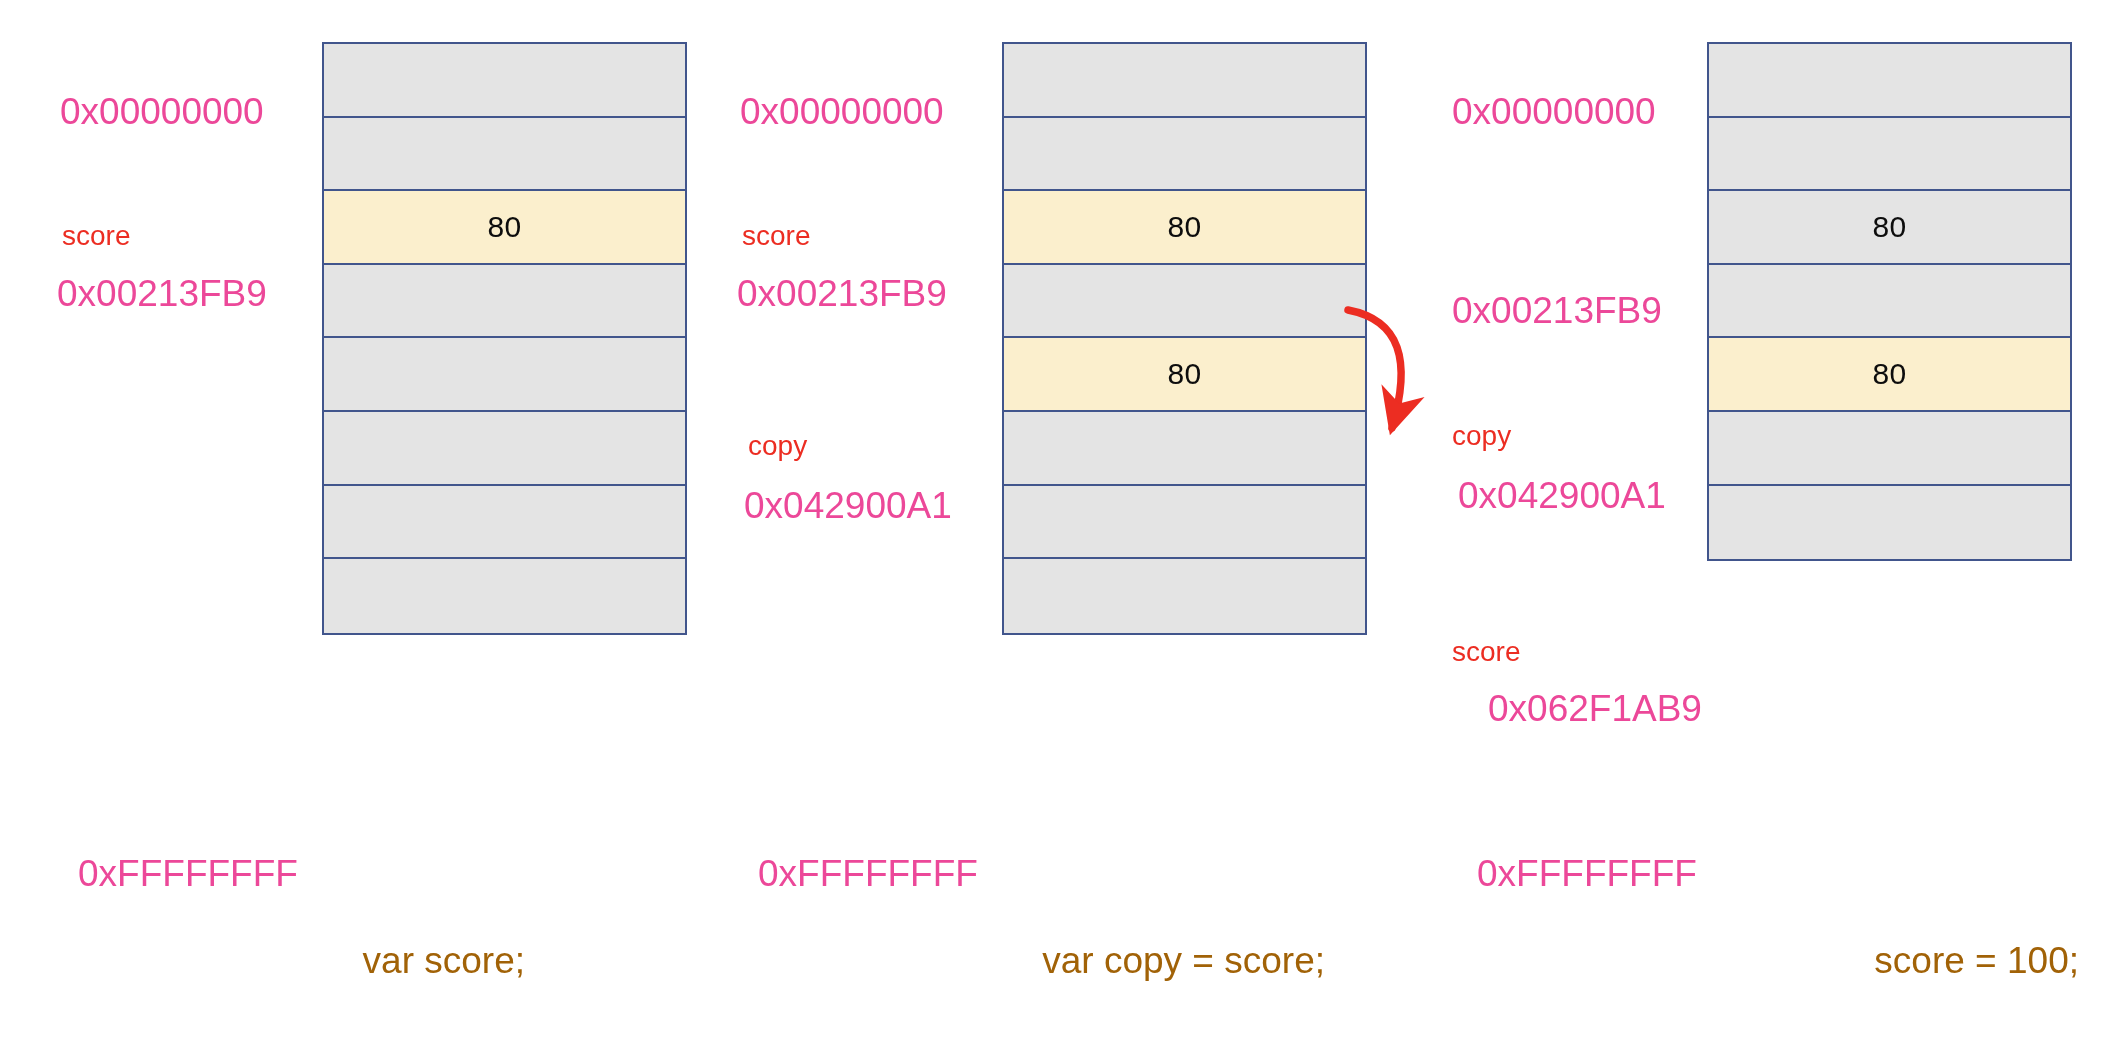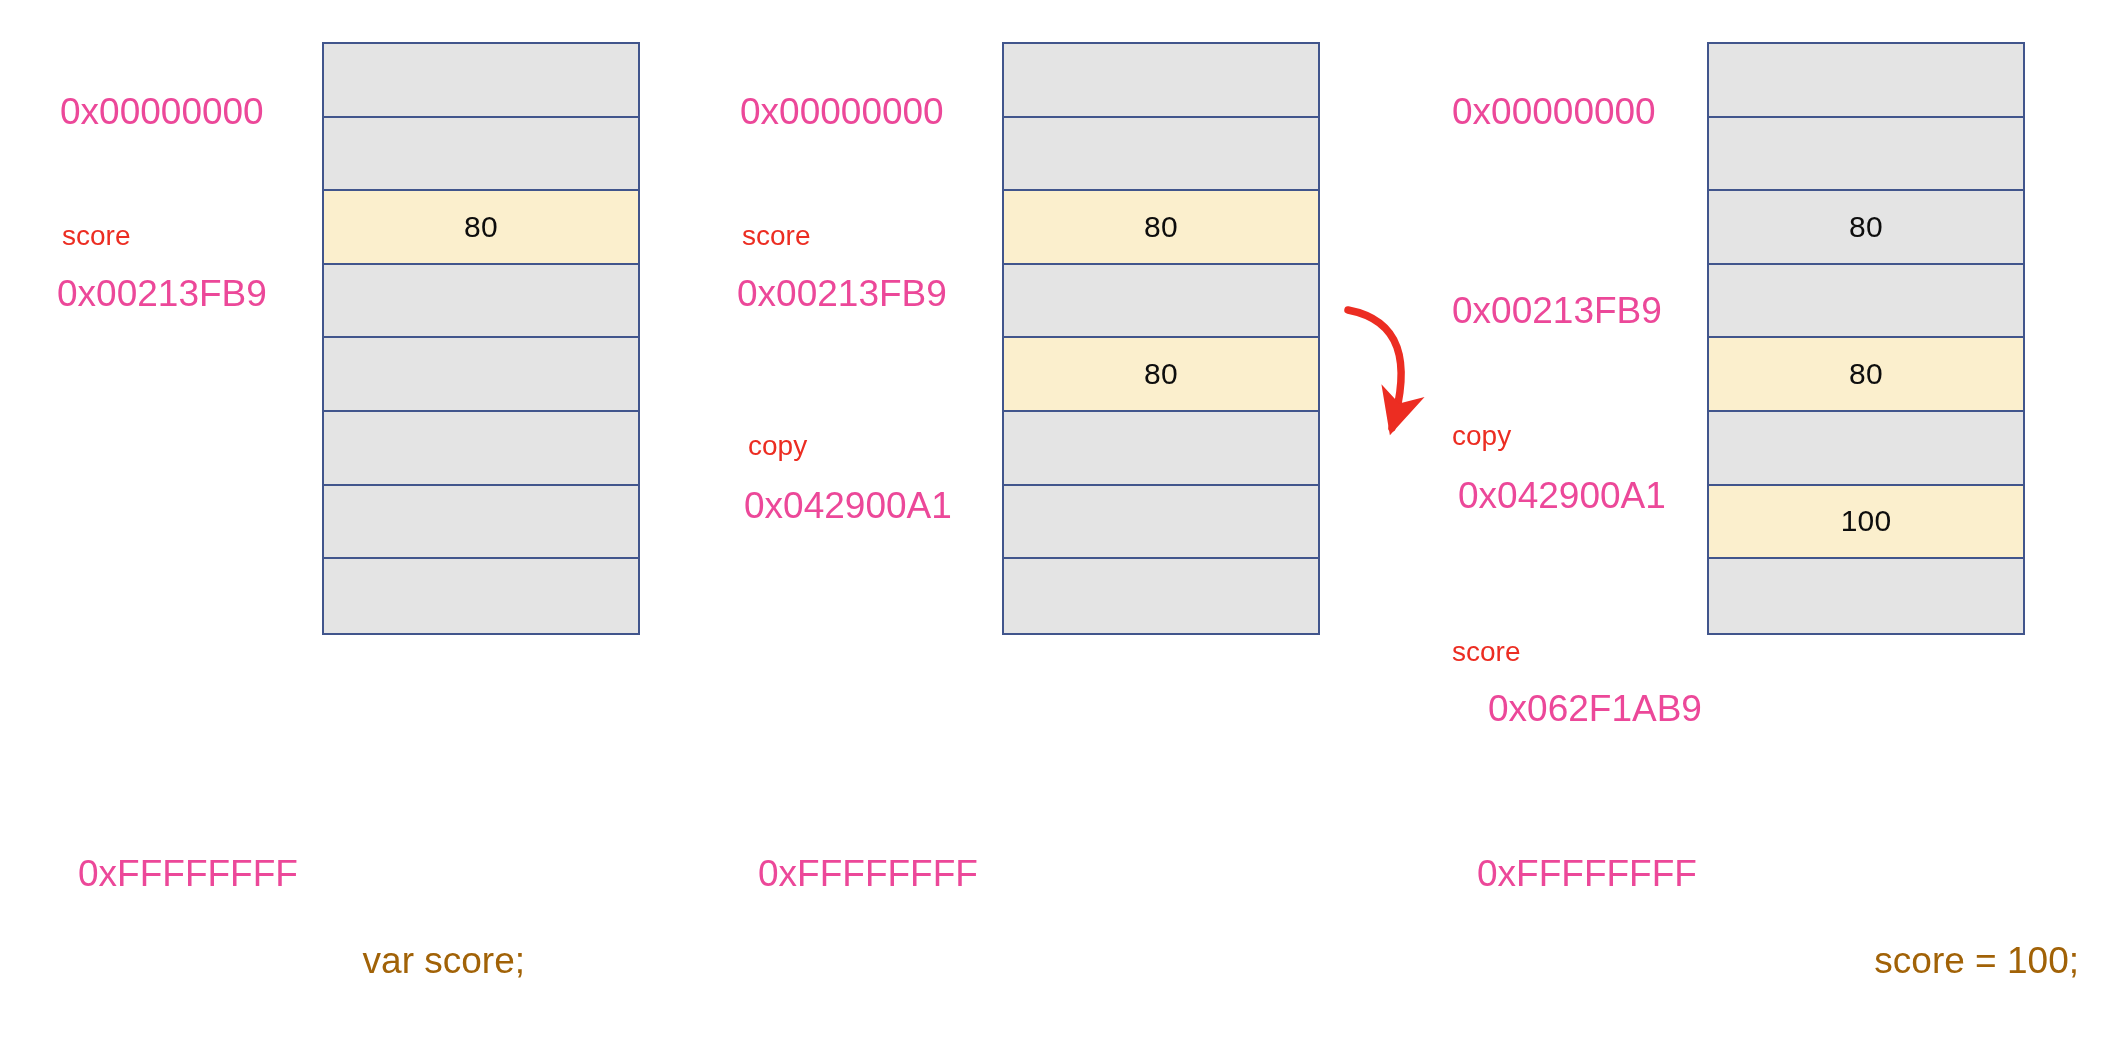--- a/index.html
+++ b/index.html
@@ -17,21 +17,21 @@
   .stage {
     position: absolute;
     left: 0; top: 0;
     width: 2108px;
     height: 1046px;
   }
 
   
   .memcol {
     position: absolute;
-    width: 318px;
+    width: 365px;
     border: 2px solid #41558c;
     box-sizing: border-box;
     background: #e4e4e4;
   }
   .memrow {
     height: 73.6px;
     box-sizing: border-box;
     border-bottom: 2px solid #41558c;
     background: #e4e4e4;
     display: flex;
@@ -113,38 +113,38 @@
     <div class="memrow"></div>
   </div>
 
   <div class="lbl addr" style="left:740px; top:93px;">0x00000000</div>
   <div class="lbl varname" style="left:742px; top:222px;">score</div>
   <div class="lbl addr" style="left:737px; top:275px;">0x00213FB9</div>
   <div class="lbl varname" style="left:748px; top:432px;">copy</div>
   <div class="lbl addr" style="left:744px; top:487px;">0x042900A1</div>
   <div class="lbl addr" style="left:758px; top:855px;">0xFFFFFFFF</div>
 
+  <div class="caption" style="left:1025px; top:940px; width:300px;">var copy = score;</div>
 
   <svg class="arrow-svg" viewBox="0 0 200 400">
     <defs>
       <marker id="ah" markerWidth="7" markerHeight="7" refX="5.4" refY="3.2" orient="auto" markerUnits="strokeWidth">
         <path d="M6.4,3.2 L0.2,6.2 L2.0,3.2 L0.2,0.2 Z" fill="#ec2d22"></path>
       </marker>
     </defs>
     <path d="M 68,110 C 120,120 132,160 112,228" fill="none" stroke="#ec2d22" stroke-width="7.5" stroke-linecap="round" marker-end="url(#ah)"></path>
   </svg>
 
   <div class="memcol" style="left:1707px; top:42px;">
     <div class="memrow"></div>
     <div class="memrow"></div>
     <div class="memrow">80</div>
     <div class="memrow"></div>
     <div class="memrow hl">80</div>
     <div class="memrow"></div>
-    <div class="memrow hl">100</div>
     <div class="memrow"></div>
   </div>
 
   <div class="lbl addr" style="left:1452px; top:93px;">0x00000000</div>
   <div class="lbl addr" style="left:1452px; top:292px;">0x00213FB9</div>
   <div class="lbl varname" style="left:1452px; top:422px;">copy</div>
   <div class="lbl addr" style="left:1458px; top:477px;">0x042900A1</div>
   <div class="lbl varname" style="left:1452px; top:638px;">score</div>
   <div class="lbl addr" style="left:1488px; top:690px;">0x062F1AB9</div>
   <div class="lbl addr" style="left:1477px; top:855px;">0xFFFFFFFF</div>

